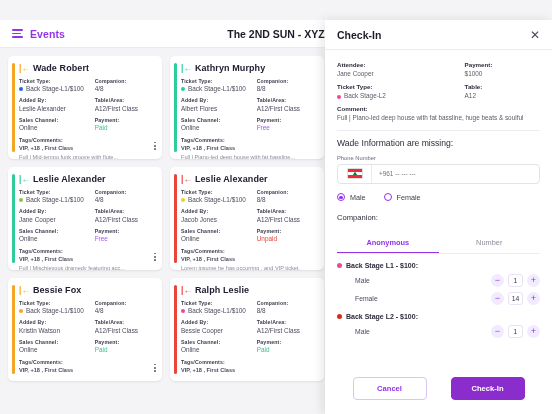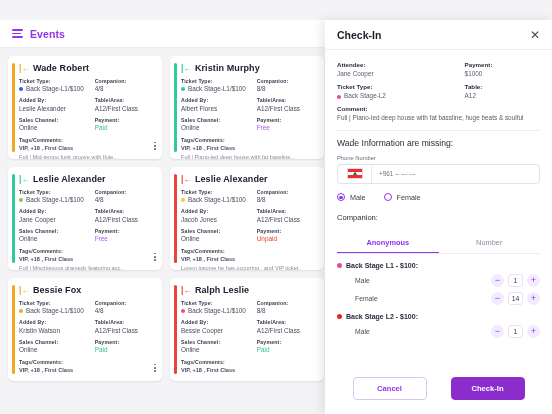--- a/index.html
+++ b/index.html
@@ -128,20 +128,21 @@
 
 <div class="app">
 
   <div class="topbar">
     <div class="hamburger">
         <i></i>
         <i></i>
         <i></i>
       </div>
     <div class="events-label">Events</div>
+    <div class="event-title">The 2ND SUN - XYZ</div>
   </div>
 
   <div class="board">
       <div class="card">
         <span class="bar" style="background:#f5a524"></span>
         <div class="card-head">
           <span class="enter-icon" style="color:#f5a524">|←</span>
           <span class="card-name">Wade Robert</span>
         </div>
         <div class="grid2">
@@ -178,21 +179,21 @@
         <div class="kebab">
           <i></i>
           <i></i>
           <i></i>
         </div>
       </div>
       <div class="card">
         <span class="bar" style="background:#2ecc9b"></span>
         <div class="card-head">
           <span class="enter-icon" style="color:#2ecc9b">|←</span>
-          <span class="card-name">Kristin Murphy</span>
+          <span class="card-name">Kathryn Murphy</span>
         </div>
         <div class="grid2">
           <div class="fld">
             <div class="lbl">Ticket Type:</div>
             <div class="val dot" style="--d:#2ecc9b">Back Stage-L1/$100</div>
           </div>
           <div class="fld">
             <div class="lbl">Companion:</div>
             <div class="val">8/8</div>
           </div>

